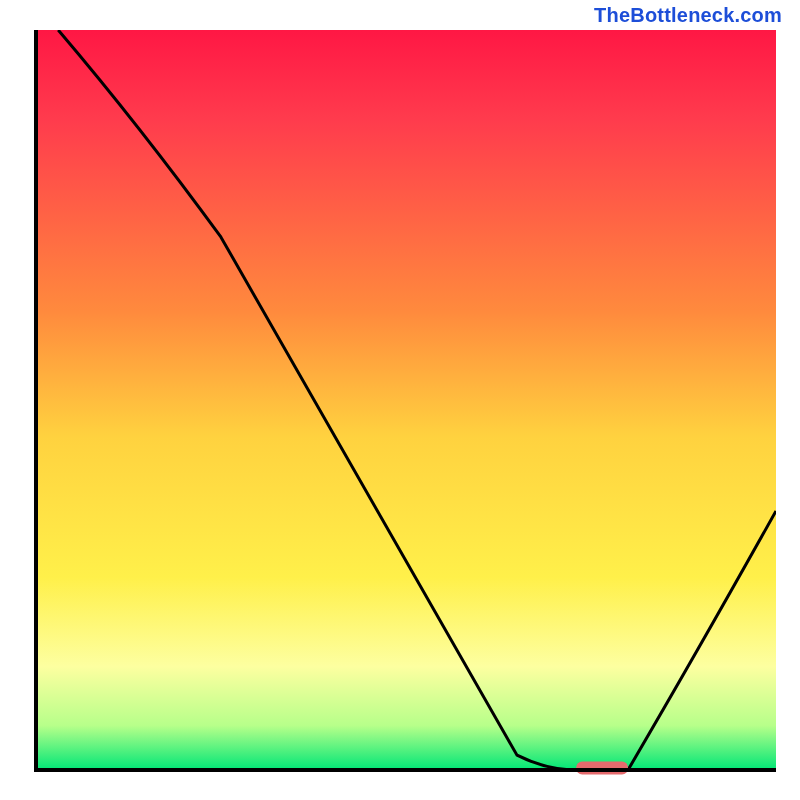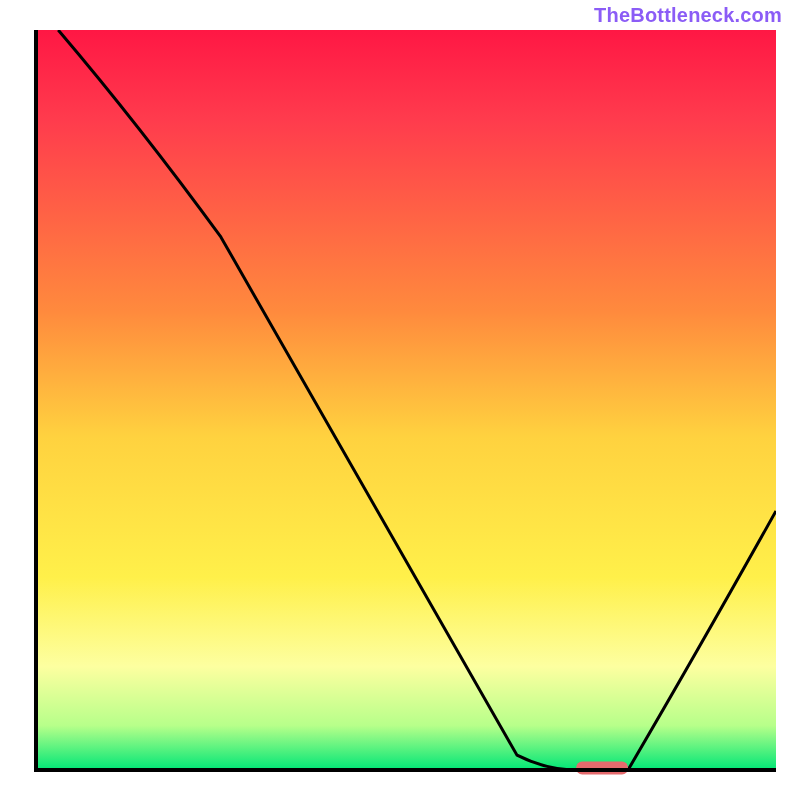--- a/index.html
+++ b/index.html
@@ -18,21 +18,21 @@
     height: 100%;
     display: block;
   }
   .watermark {
     position: absolute;
     top: 4px;
     right: 18px;
     font-family: Verdana, Arial, sans-serif;
     font-size: 20px;
     font-weight: bold;
-    color: #8b5cf6;
+    color: #1d4ed8;
     letter-spacing: 0.2px;
   }
 </style>
 </head>
 <body>
 
 <div class="chart-container">
   <svg class="chart-svg" viewBox="0 0 800 800">
     <defs>
       <linearGradient id="bg-grad" x1="0" y1="0" x2="0" y2="1">

